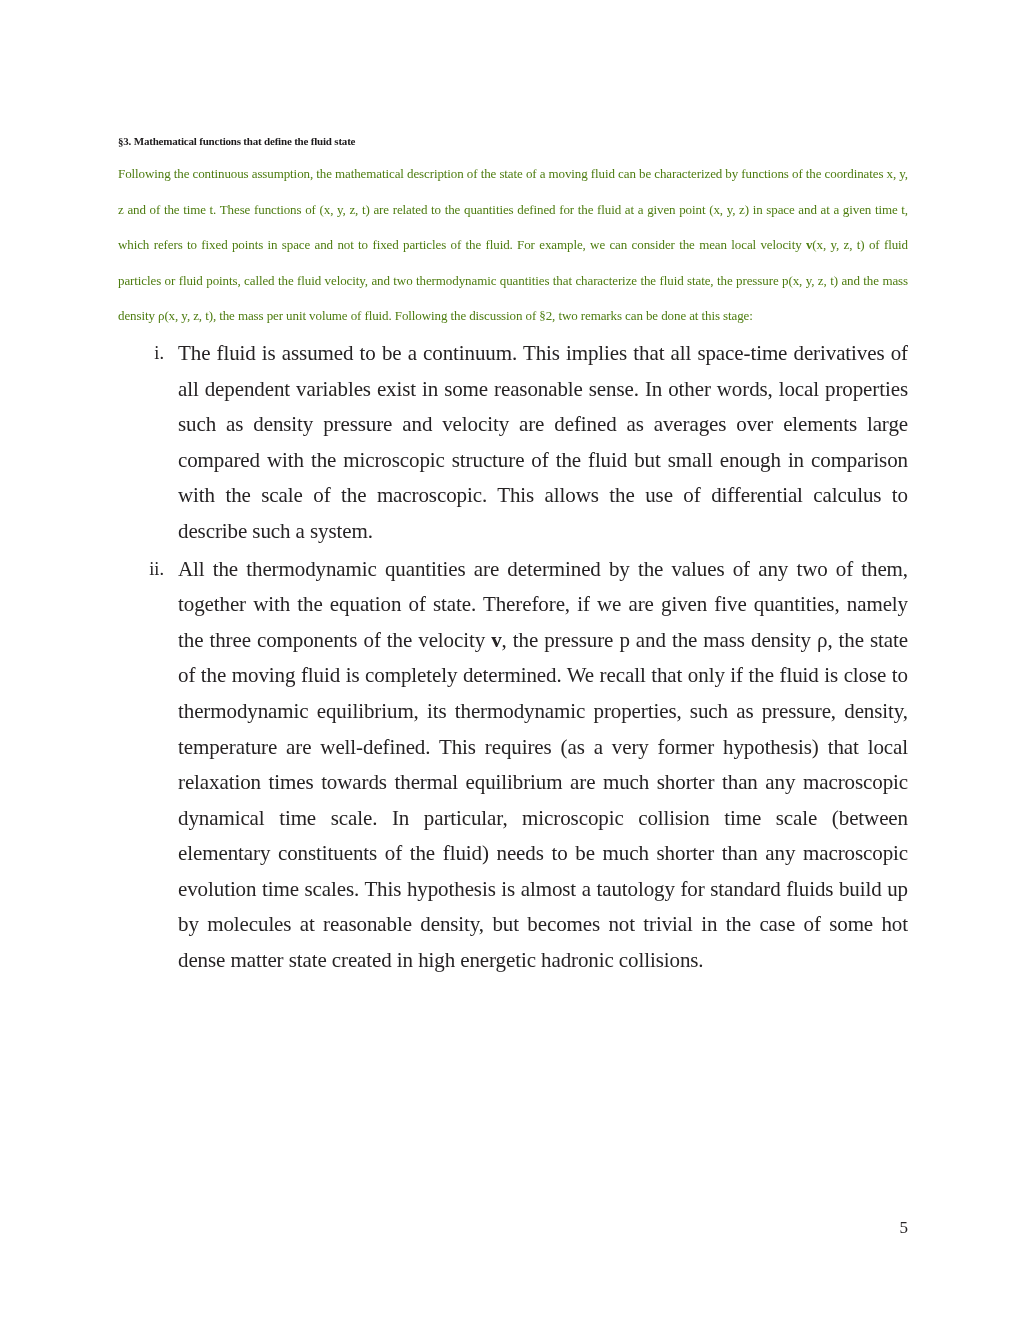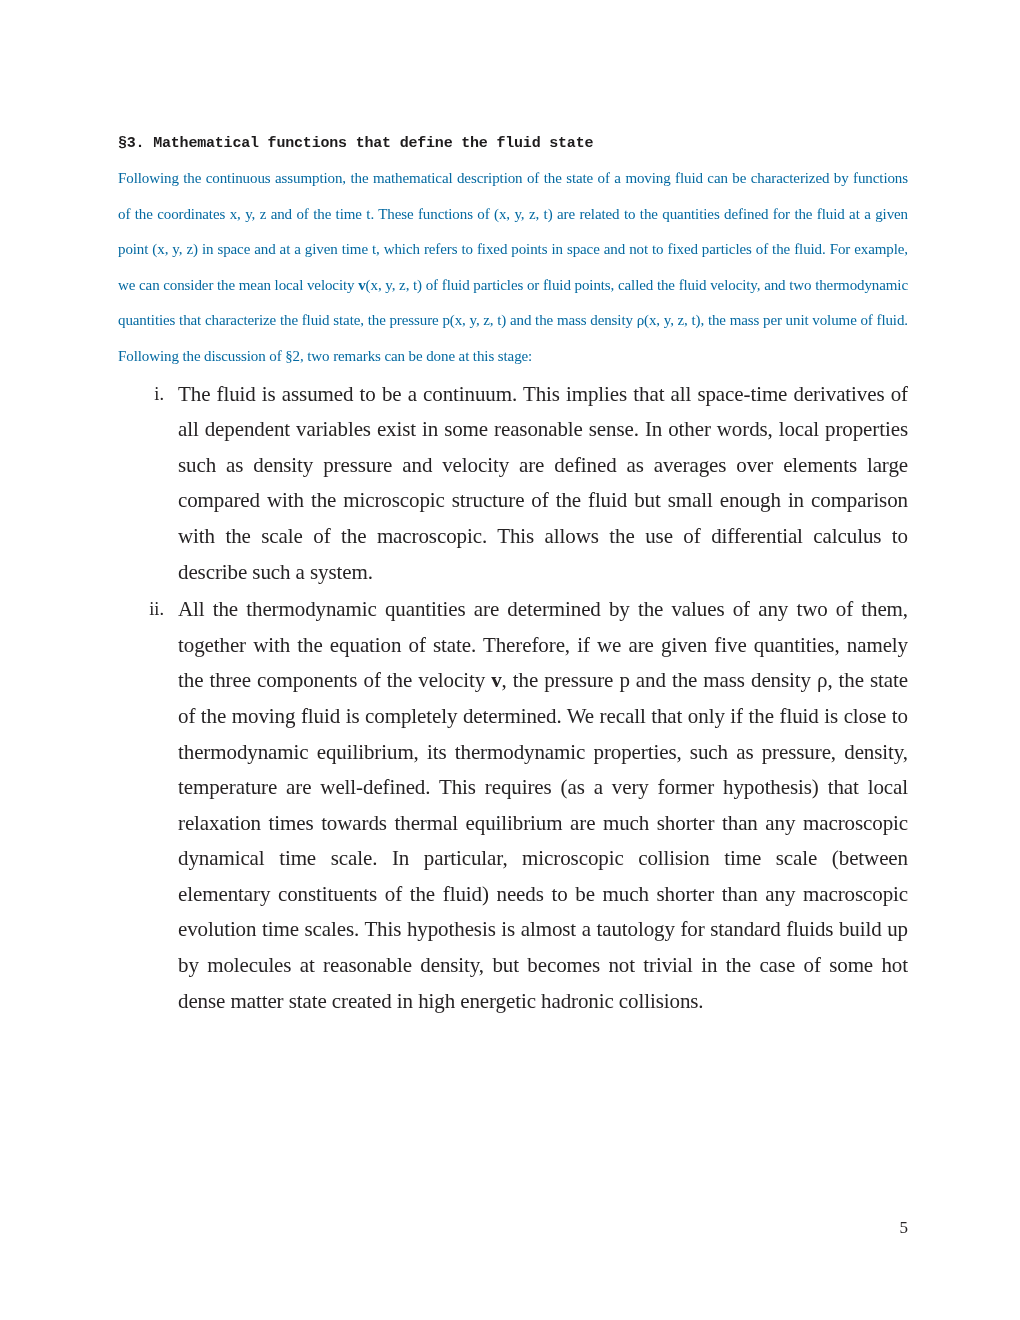--- a/index.html
+++ b/index.html
@@ -22,34 +22,34 @@
     height: 1320px;
     background: #ffffff;
   }
   .content {
     position: absolute;
     left: 118px;
     top: 135px;
     width: 790px;
   }
   .section-heading {
-    font-family: Liberation Mono, monospace;
-    font-size: 15px;
+    font-family: Liberation Serif, serif;
+    font-size: 11px;
     font-weight: 600;
     letter-spacing: -0.2px;
     margin: 0 0 9px 0;
     color: #1d1b1c;
   }
   p.body-text {
-    font-size: 15px;
+    font-size: 13px;
     line-height: 35.6px;
     text-align: justify;
     text-justify: inter-word;
     margin: 0;
-    color: #0369a1;
+    color: #4d7c0f;
     letter-spacing: -0.1px;
   }
   ol.remarks {
     list-style: none;
     margin: 0;
     padding: 0;
   }
   ol.remarks li {
     position: relative;
     padding-left: 60px;

